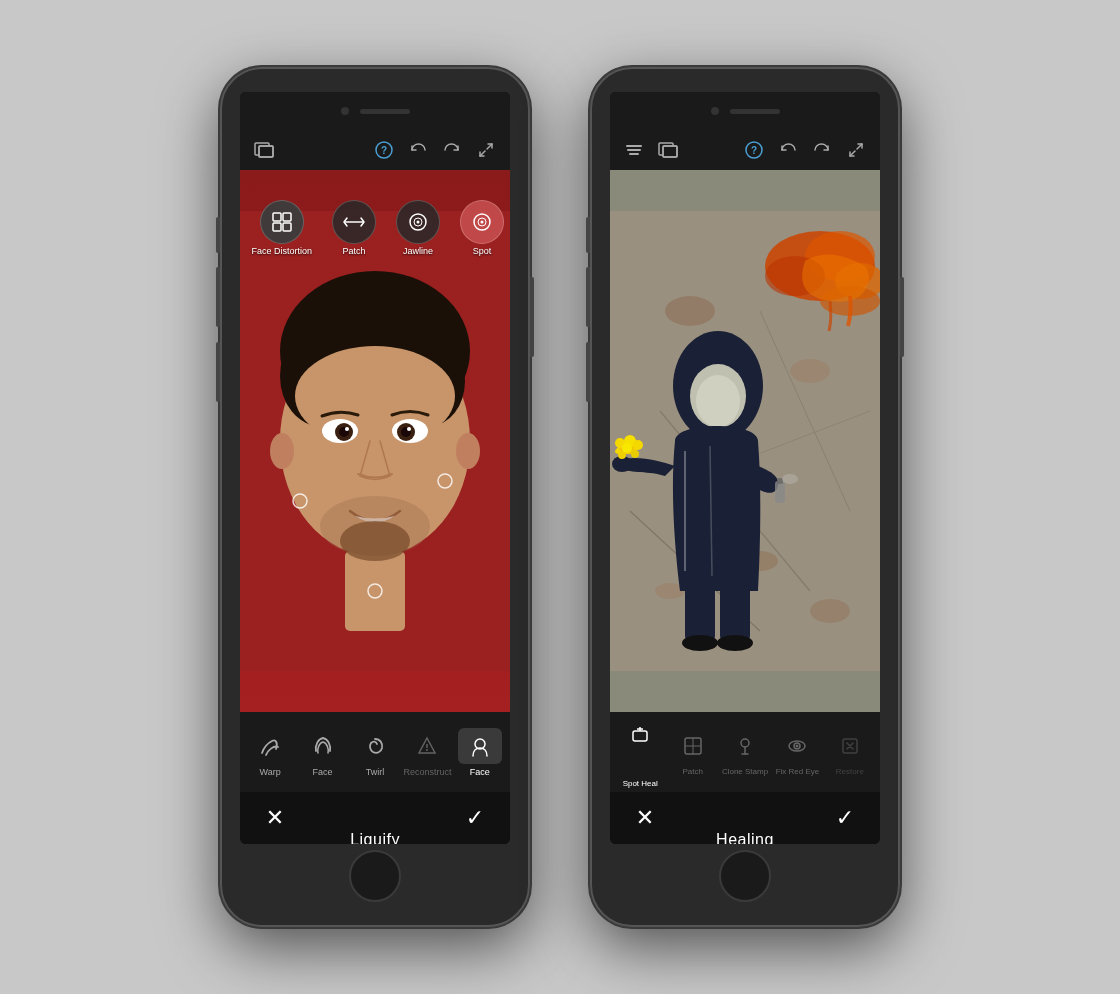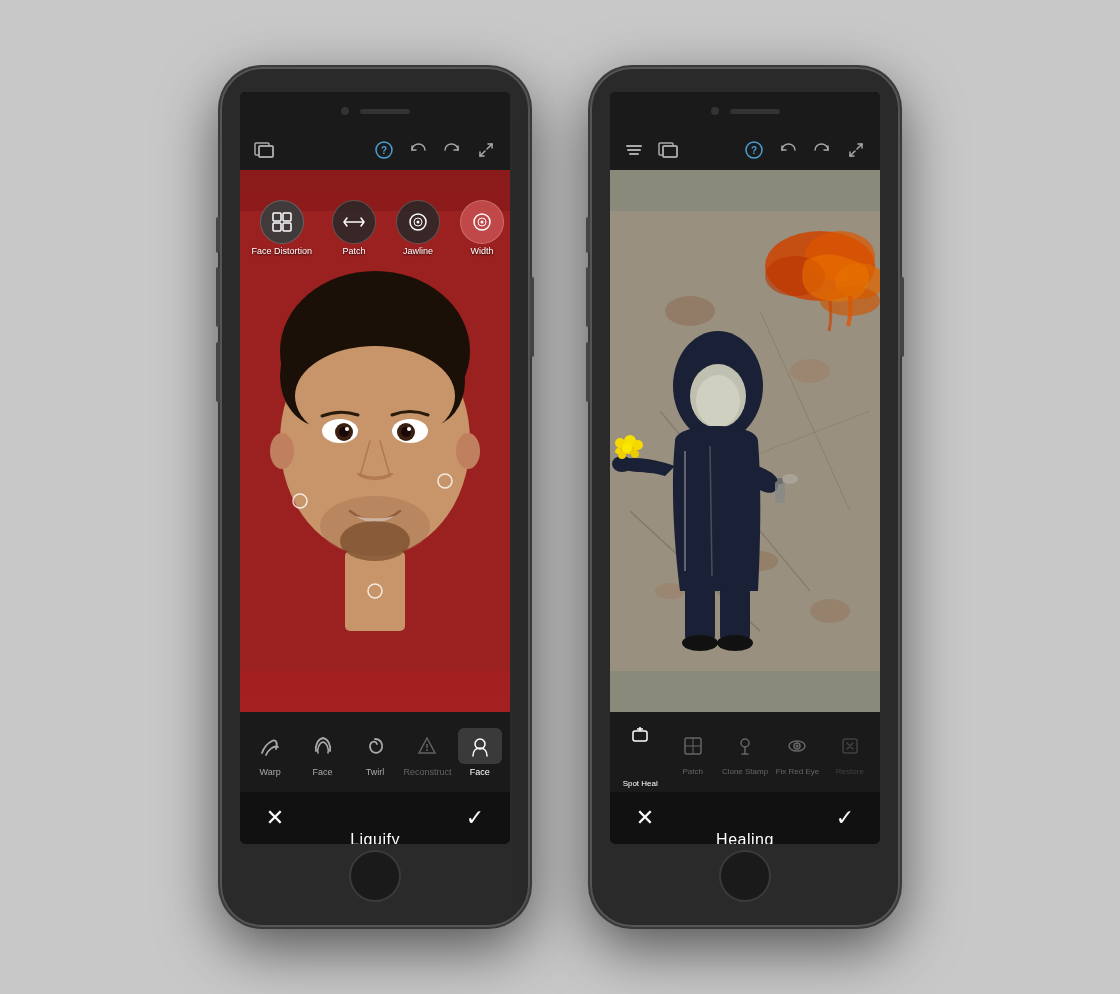--- a/index.html
+++ b/index.html
@@ -482,21 +482,21 @@
             <span class="distortion-label">Jawline</span>
           </div>
           <div class="distortion-item">
             <div class="distortion-btn" style="background:rgba(200,80,80,0.85)">
               <svg width="22" height="22" viewBox="0 0 22 22" fill="none">
                 <circle cx="11" cy="11" r="8" stroke="white" stroke-width="1.5"></circle>
                 <circle cx="11" cy="11" r="4" stroke="white" stroke-width="1"></circle>
                 <circle cx="11" cy="11" r="1.5" fill="white"></circle>
               </svg>
             </div>
-            <span class="distortion-label">Width</span>
+            <span class="distortion-label">Spot</span>
           </div>
         </div>
       </div>
     </div>
 
     <div class="bottom-tools">
       <div class="tool-icons-row">
 
         <div class="tool-item">
           <div class="tool-icon-bg">

